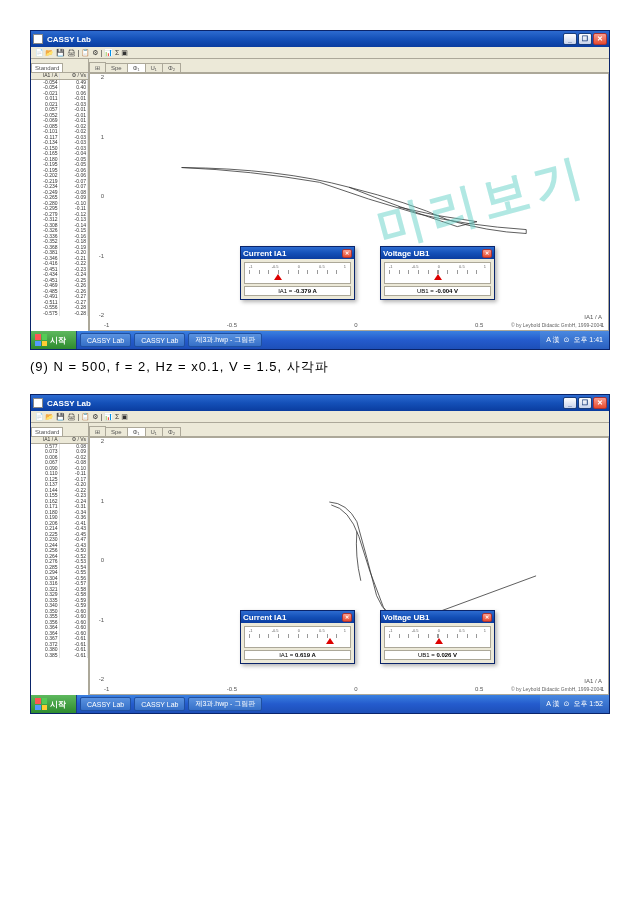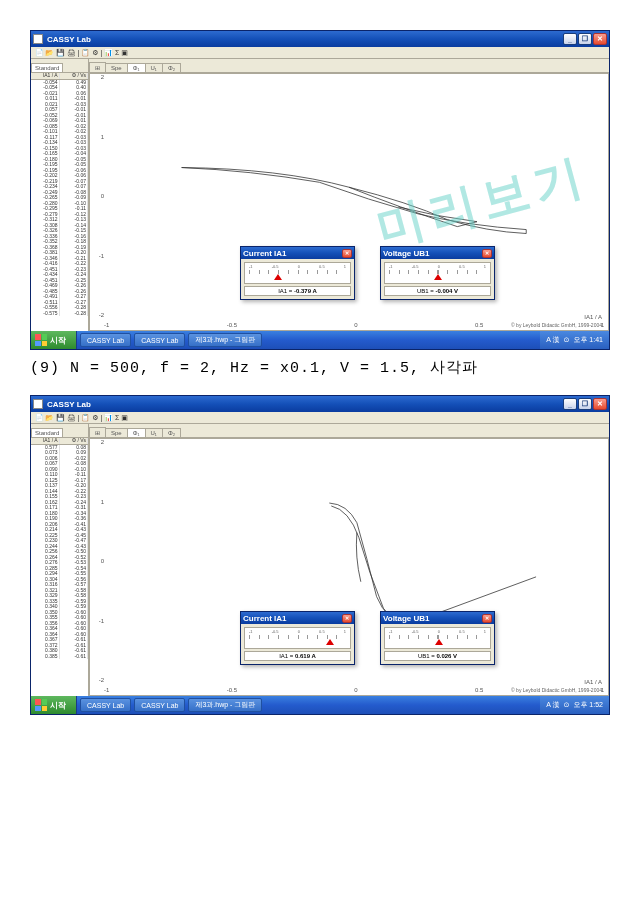--- a/index.html
+++ b/index.html
@@ -1,19 +1,19 @@
 <!DOCTYPE html>
 <html><head>
 <meta charset="utf-8">
 <style>
   * { box-sizing: border-box; margin: 0; padding: 0; }
   body { width: 640px; height: 905px; background: #fff; font-family: Tahoma, Arial, sans-serif; font-size: 7px; position: relative; }
   .page { padding: 30px 30px 10px 30px; }
   .watermark { position: absolute; top: 170px; right: 50px; font-size: 48px; font-weight: 700; color: rgba(100,210,200,0.5); transform: rotate(-15deg); letter-spacing: 6px; pointer-events: none; z-index: 10; }
-  .caption { font-size: 15px; padding: 6px 0 18px 0; letter-spacing: 1px; font-family: Liberation Mono, monospace; }
+  .caption { font-size: 13px; padding: 6px 0 18px 0; letter-spacing: 1px; }
   .app { border: 1px solid #0a246a; background: #ece9d8; position: relative; height: 320px; display: flex; flex-direction: column; margin-bottom: 2px; }
   .titlebar { height: 16px; background: linear-gradient(#2d6bd0,#1450b8,#0a3c9f); color: #fff; display: flex; align-items: center; padding: 0 2px; }
   .titlebar .icon { width: 10px; height: 10px; background: #fff; margin-right: 4px; border: 1px solid #888; }
   .titlebar .title { flex: 1; font-size: 8px; font-weight: 700; }
   .winbtns { display: flex; gap: 1px; }
   .winbtn { width: 14px; height: 12px; background: linear-gradient(#fefefe,#c8d3eb); border: 1px solid #1a3d7a; border-radius: 2px; display: flex; align-items: center; justify-content: center; color: #1a3d7a; font-size: 7px; font-weight: 700; }
   .winbtn.close { background: linear-gradient(#f89c8d,#e74a2e); color: #fff; border-color: #a33; }
   .menubar { height: 12px; background: #ece9d8; border-bottom: 1px solid #aca899; display: flex; align-items: center; padding: 0 4px; gap: 8px; font-size: 7px; color: #333; }
   .body { flex: 1; display: flex; }
   .tabs { height: 14px; background: #ece9d8; display: flex; align-items: flex-end; border-bottom: 1px solid #aca899; }

